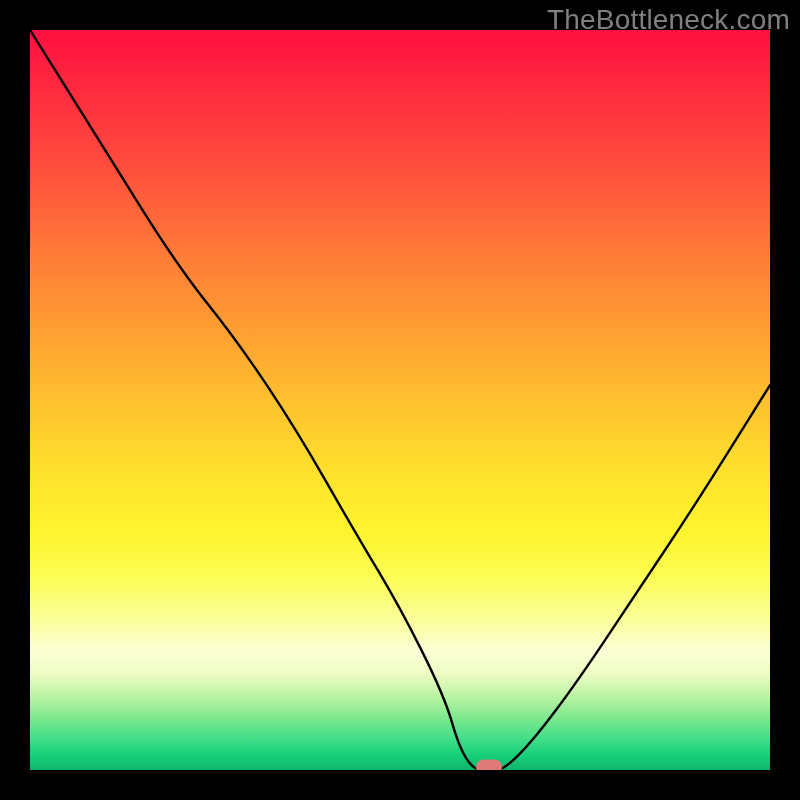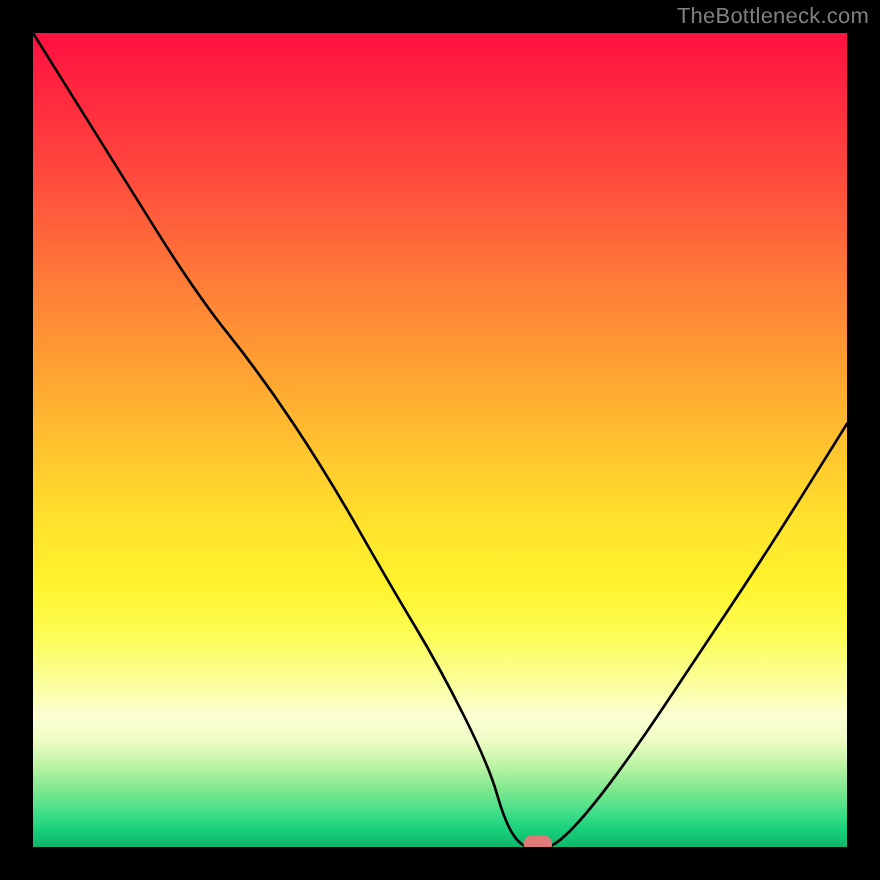--- a/index.html
+++ b/index.html
@@ -64,21 +64,21 @@
     height: 15px;
     border-radius: 8px;
     background: #e07a78;
     transform: translate(-50%, -50%);
   }
   .watermark {
     position: absolute;
     top: 4px;
     right: 10px;
     color: #808080;
-    font-size: 20px;
+    font-size: 28px;
     font-weight: 500;
     letter-spacing: 0.2px;
     user-select: none;
   }
 </style>
 </head>
 <body>
 
 <div class="stage">
 

